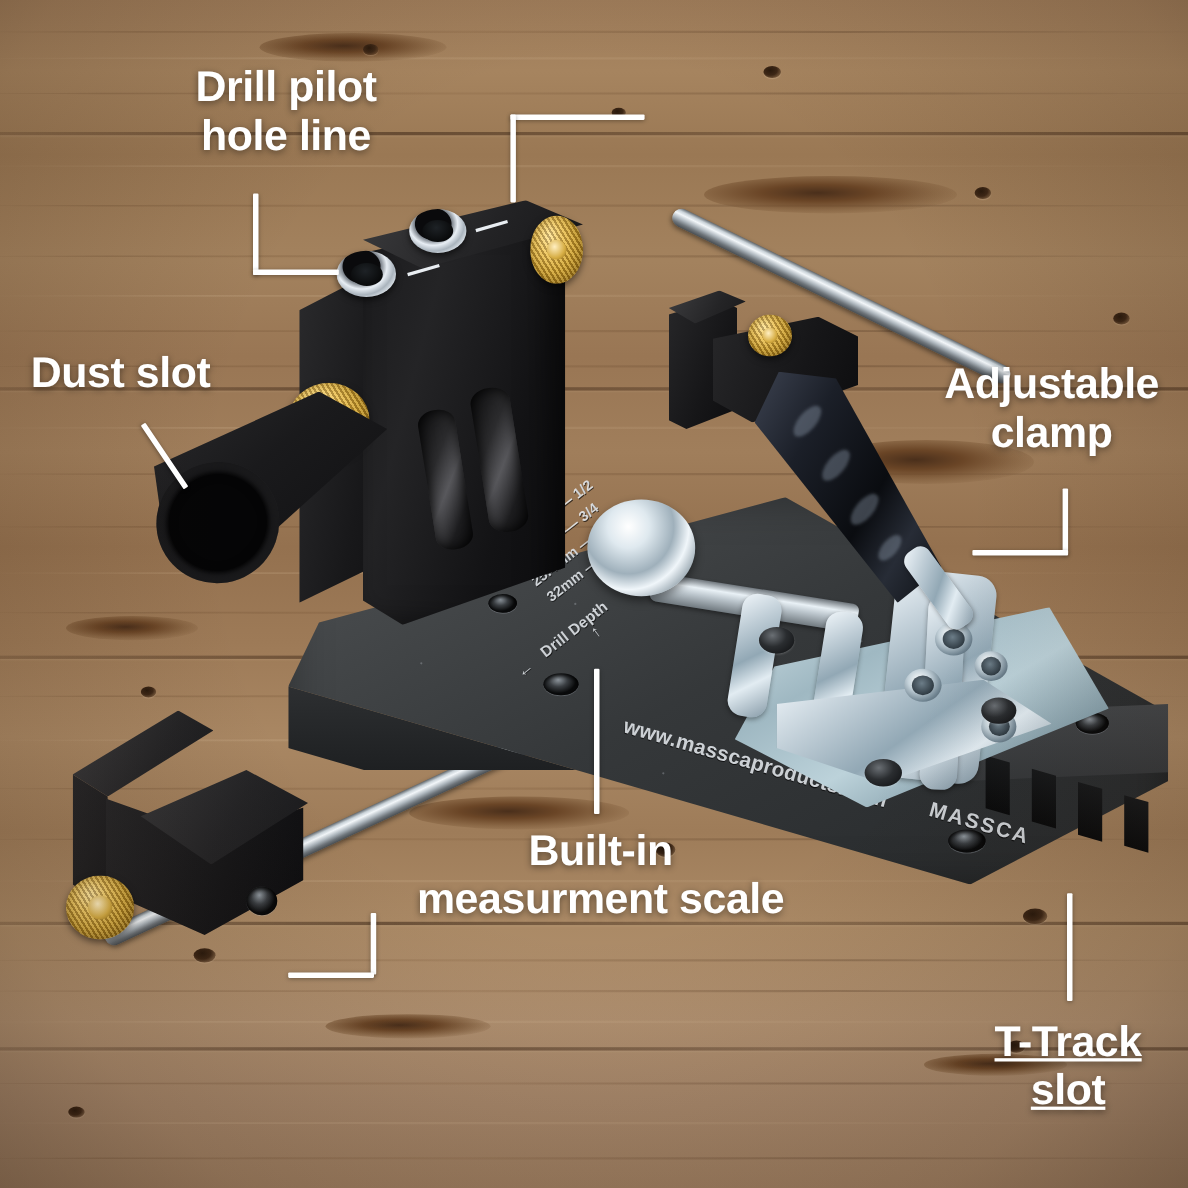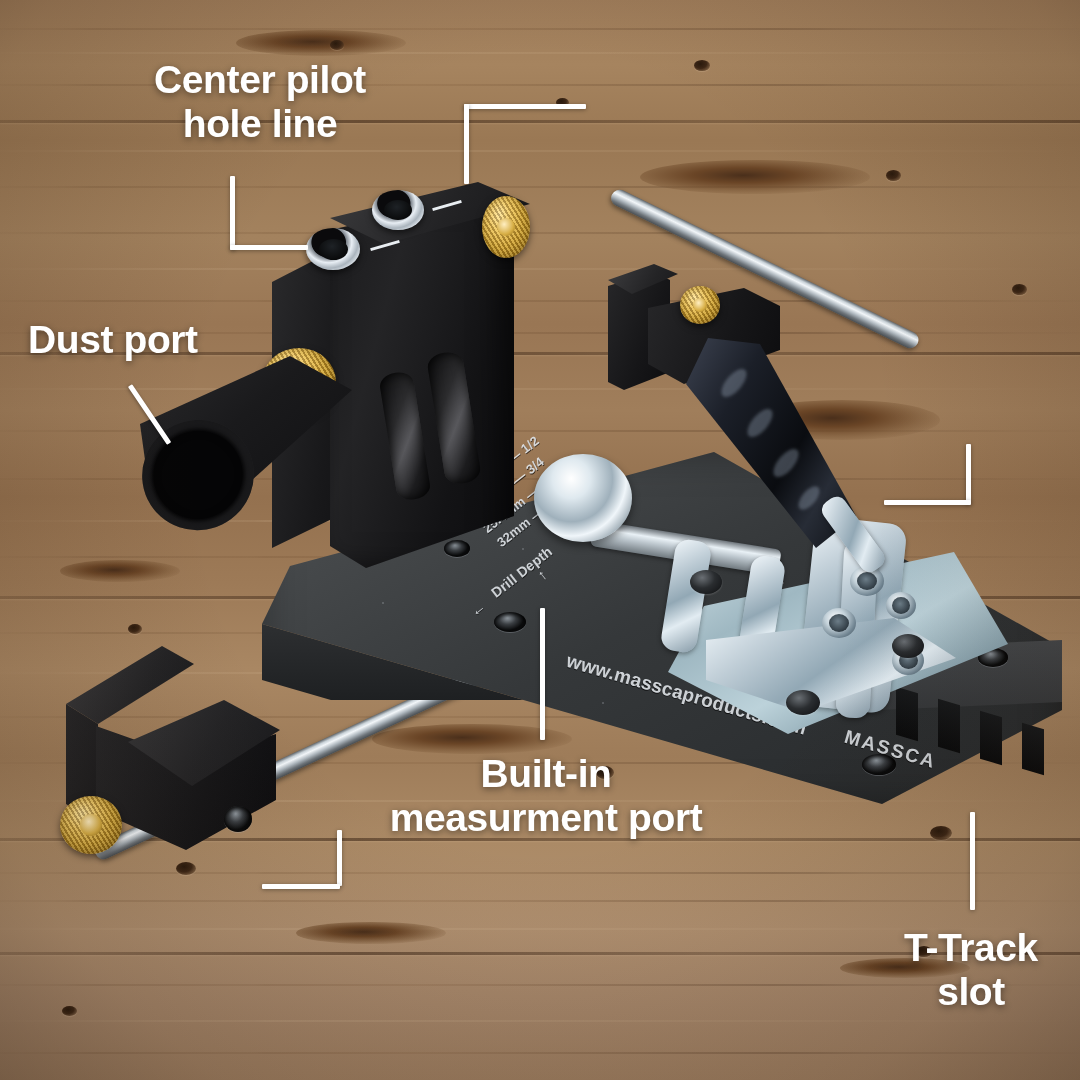--- a/index.html
+++ b/index.html
@@ -397,38 +397,40 @@
       <div class="clamp-hl" style="left:40px;top:28px;width:16px;height:34px;transform:rotate(40deg);"></div>
       <div class="clamp-hl" style="left:66px;top:68px;width:16px;height:34px;transform:rotate(40deg);"></div>
       <div class="clamp-hl" style="left:92px;top:108px;width:16px;height:34px;transform:rotate(40deg);"></div>
       <div class="clamp-hl" style="left:116px;top:146px;width:14px;height:28px;transform:rotate(40deg);"></div>
     </div>
     <div class="pc zinc-arm" style="left:818px;top:508px;width:26px;height:84px;border-radius:10px;transform:rotate(-36deg);transform-origin:top left;"></div>
 
     <div class="vignette"></div>
   </div>
 
-  <div class="callout c-center" style="left:104px;top:58px;width:312px;">Center pilot
+  <div class="callout c-center" style="left:104px;top:58px;width:312px;">Drill pilot
 hole line</div>
   <div class="leader v" style="left:230px;top:176px;height:74px;"></div>
   <div class="leader h" style="left:230px;top:245px;width:78px;"></div>
 
   <div class="leader h" style="left:464px;top:104px;width:122px;"></div>
   <div class="leader v" style="left:464px;top:104px;height:80px;"></div>
 
-  <div class="callout c-left" style="left:28px;top:318px;width:300px;">Dust port</div>
+  <div class="callout c-left" style="left:28px;top:318px;width:300px;">Dust slot</div>
   <div class="leader diag" style="left:130px;top:383px;width:70px;transform:rotate(56deg);"></div>
 
+  <div class="callout c-center" style="left:832px;top:328px;width:248px;">Adjustable
+clamp</div>
   <div class="leader v" style="left:966px;top:444px;height:60px;"></div>
   <div class="leader h" style="left:884px;top:500px;width:87px;"></div>
 
   <div class="callout c-center" style="left:372px;top:752px;width:348px;">Built-in
-measurment port</div>
+measurment scale</div>
   <div class="leader v" style="left:540px;top:608px;height:132px;"></div>
 
   <div class="leader v" style="left:337px;top:830px;height:56px;"></div>
   <div class="leader h" style="left:262px;top:884px;width:78px;"></div>
 
-  <div class="callout c-center" style="left:866px;top:926px;width:210px;">T-Track
+  <div class="callout c-center" style="left:866px;top:926px;width:210px;text-decoration:underline;">T-Track
 slot</div>
   <div class="leader v" style="left:970px;top:812px;height:98px;"></div>
 
 </div>
 
 </body></html>

